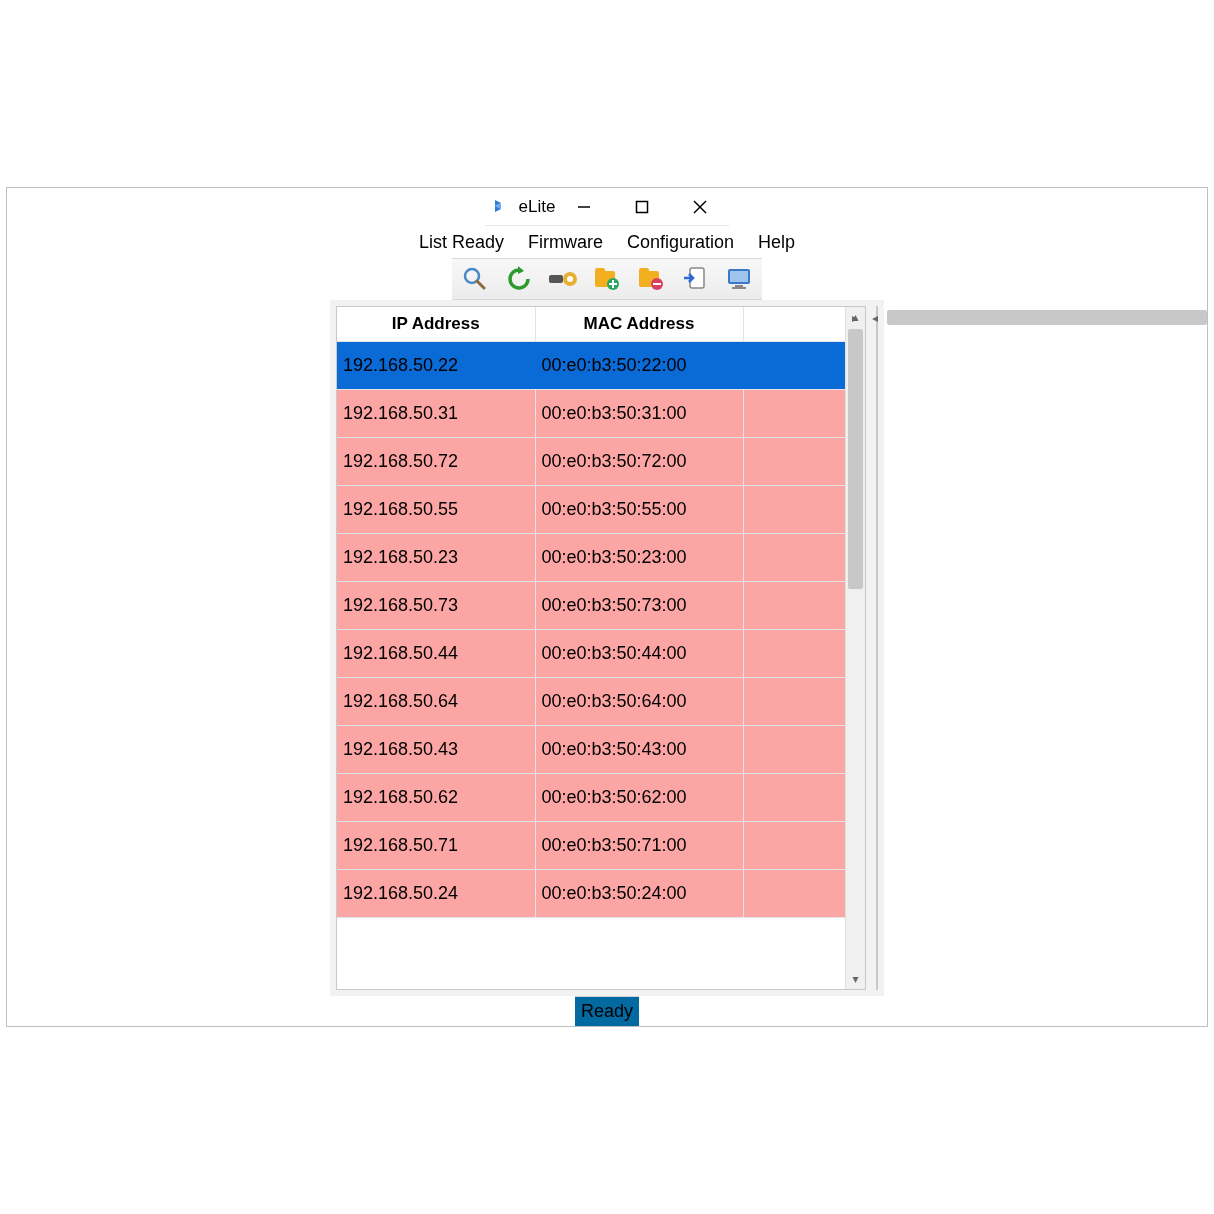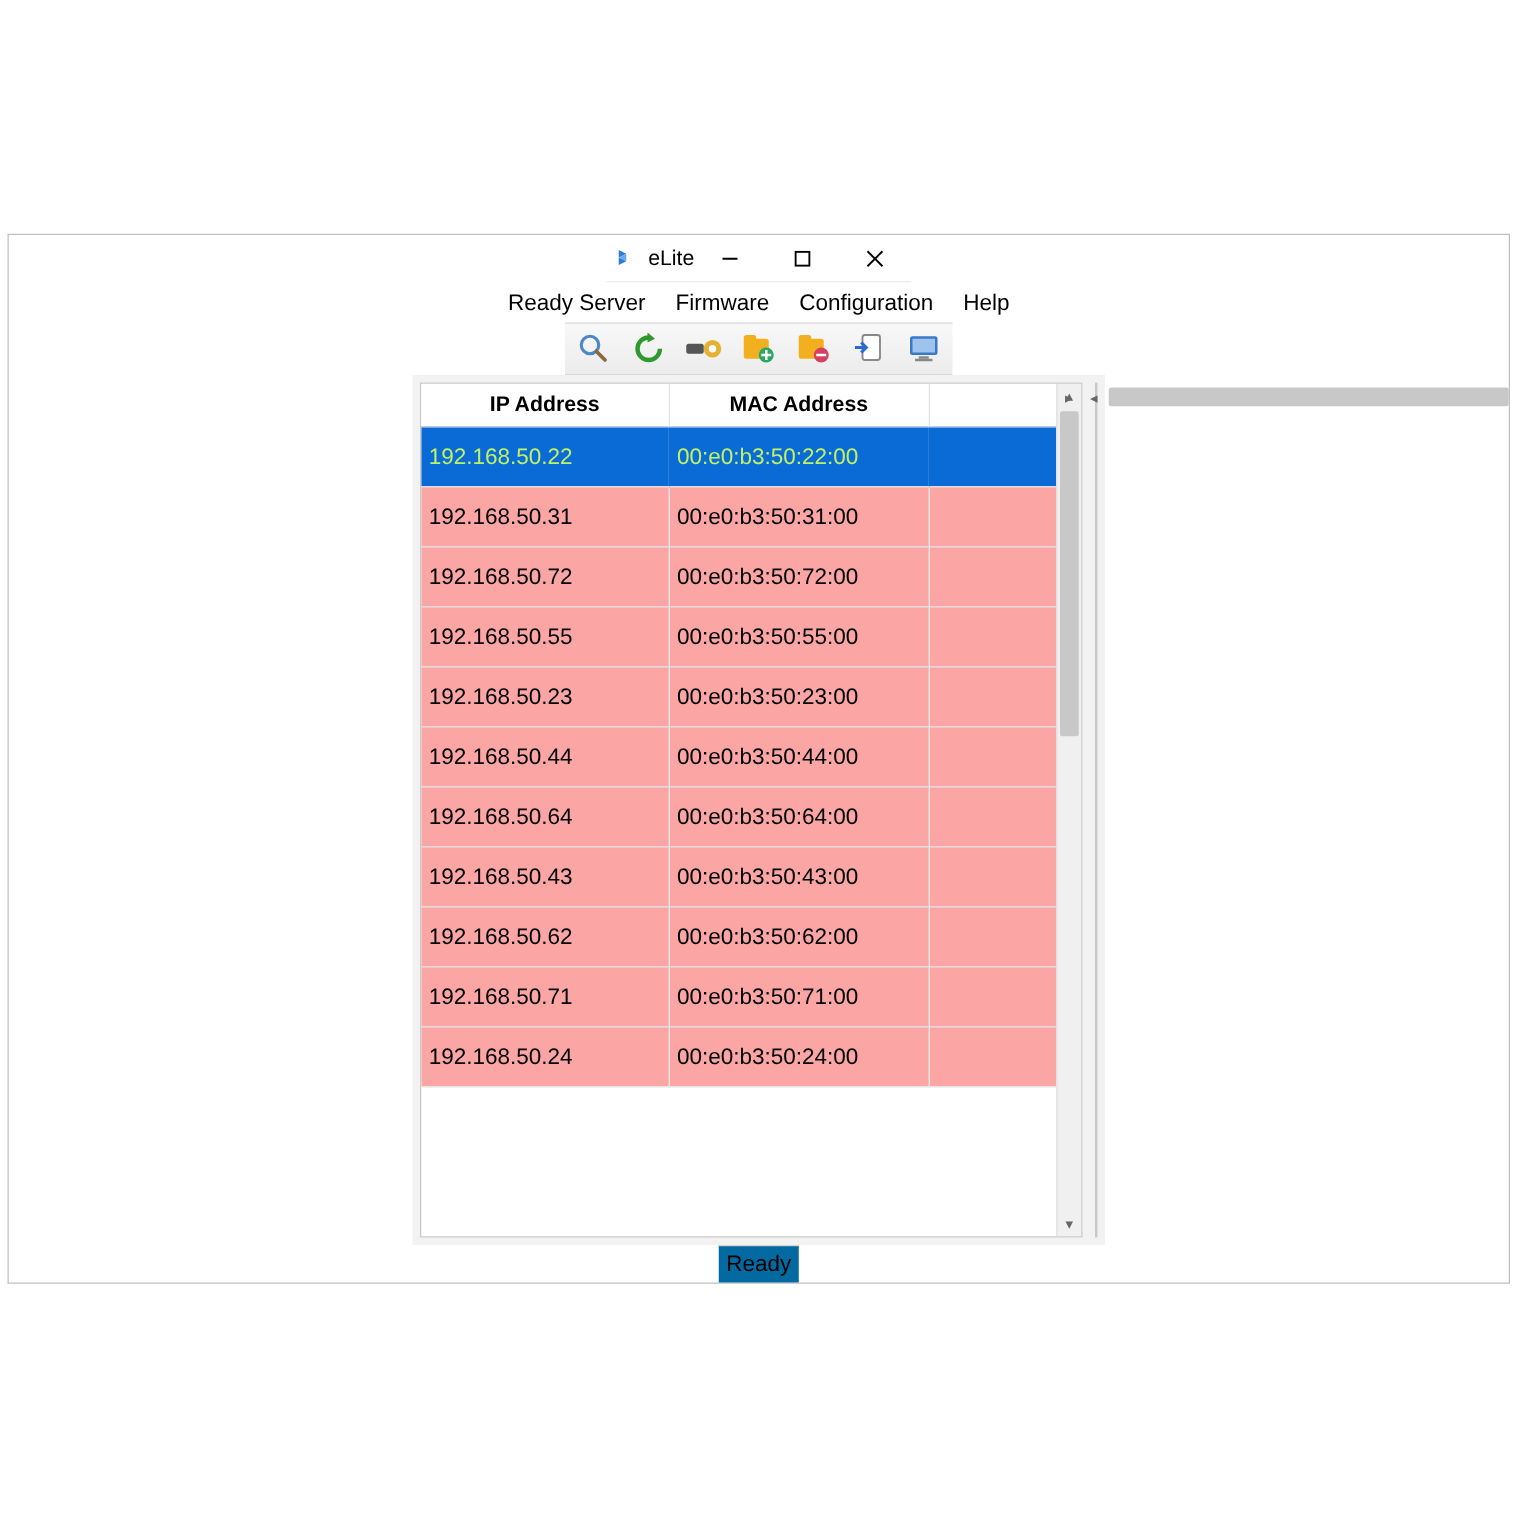--- a/index.html
+++ b/index.html
@@ -114,21 +114,21 @@
   tbody td {
     height: 48px;
     border-right: 1px solid #e4e4e4;
     border-bottom: 1px solid #e4e4e4;
     padding: 0 6px;
     font-size: 18px;
     background:#fca5a5;
   }
   tbody tr.selected td {
     background: #0a6ad6;
-    color: #bef264;
+    color: #000000;
     border-right-color: #0a6ad6;
   }
   .col-ip { width: 198px; }
   .col-mac { width: 208px; }
   .col-pad { width: 104px; }
   .v-scroll {
     width: 20px;
     background: #f0f0f0;
     border-left:1px solid #e0e0e0;
     position:relative;
@@ -185,21 +185,21 @@
       <div class="win-btn">
         <svg width="14" height="14">
             <line x1="1" y1="1" x2="13" y2="13" stroke="#000" stroke-width="1.5"></line>
             <line x1="13" y1="1" x2="1" y2="13" stroke="#000" stroke-width="1.5"></line>
           </svg>
       </div>
     </div>
   </div>
 
   <div class="menubar">
-    <span class="menu-item">Ready Server</span>
+    <span class="menu-item">List Ready</span>
     <span class="menu-item">Firmware</span>
     <span class="menu-item">Configuration</span>
     <span class="menu-item">Help</span>
   </div>
 
   <div class="toolbar">
     <span class="tb-btn">
       <svg width="26" height="26" viewBox="0 0 26 26">
           <circle cx="10" cy="10" r="7" fill="none" stroke="#4a88c8" stroke-width="2.5"></circle>
           <line x1="15" y1="15" x2="22" y2="22" stroke="#8a6a40" stroke-width="3" stroke-linecap="round"></line>
@@ -288,20 +288,25 @@
                   <td>192.168.50.55</td>
                   <td>00:e0:b3:50:55:00</td>
                   <td></td>
                 </tr>
                 <tr>
                   <td>192.168.50.23</td>
                   <td>00:e0:b3:50:23:00</td>
                   <td></td>
                 </tr>
                 <tr>
+                  <td>192.168.50.73</td>
+                  <td>00:e0:b3:50:73:00</td>
+                  <td></td>
+                </tr>
+                <tr>
                   <td>192.168.50.44</td>
                   <td>00:e0:b3:50:44:00</td>
                   <td></td>
                 </tr>
                 <tr>
                   <td>192.168.50.64</td>
                   <td>00:e0:b3:50:64:00</td>
                   <td></td>
                 </tr>
                 <tr>

